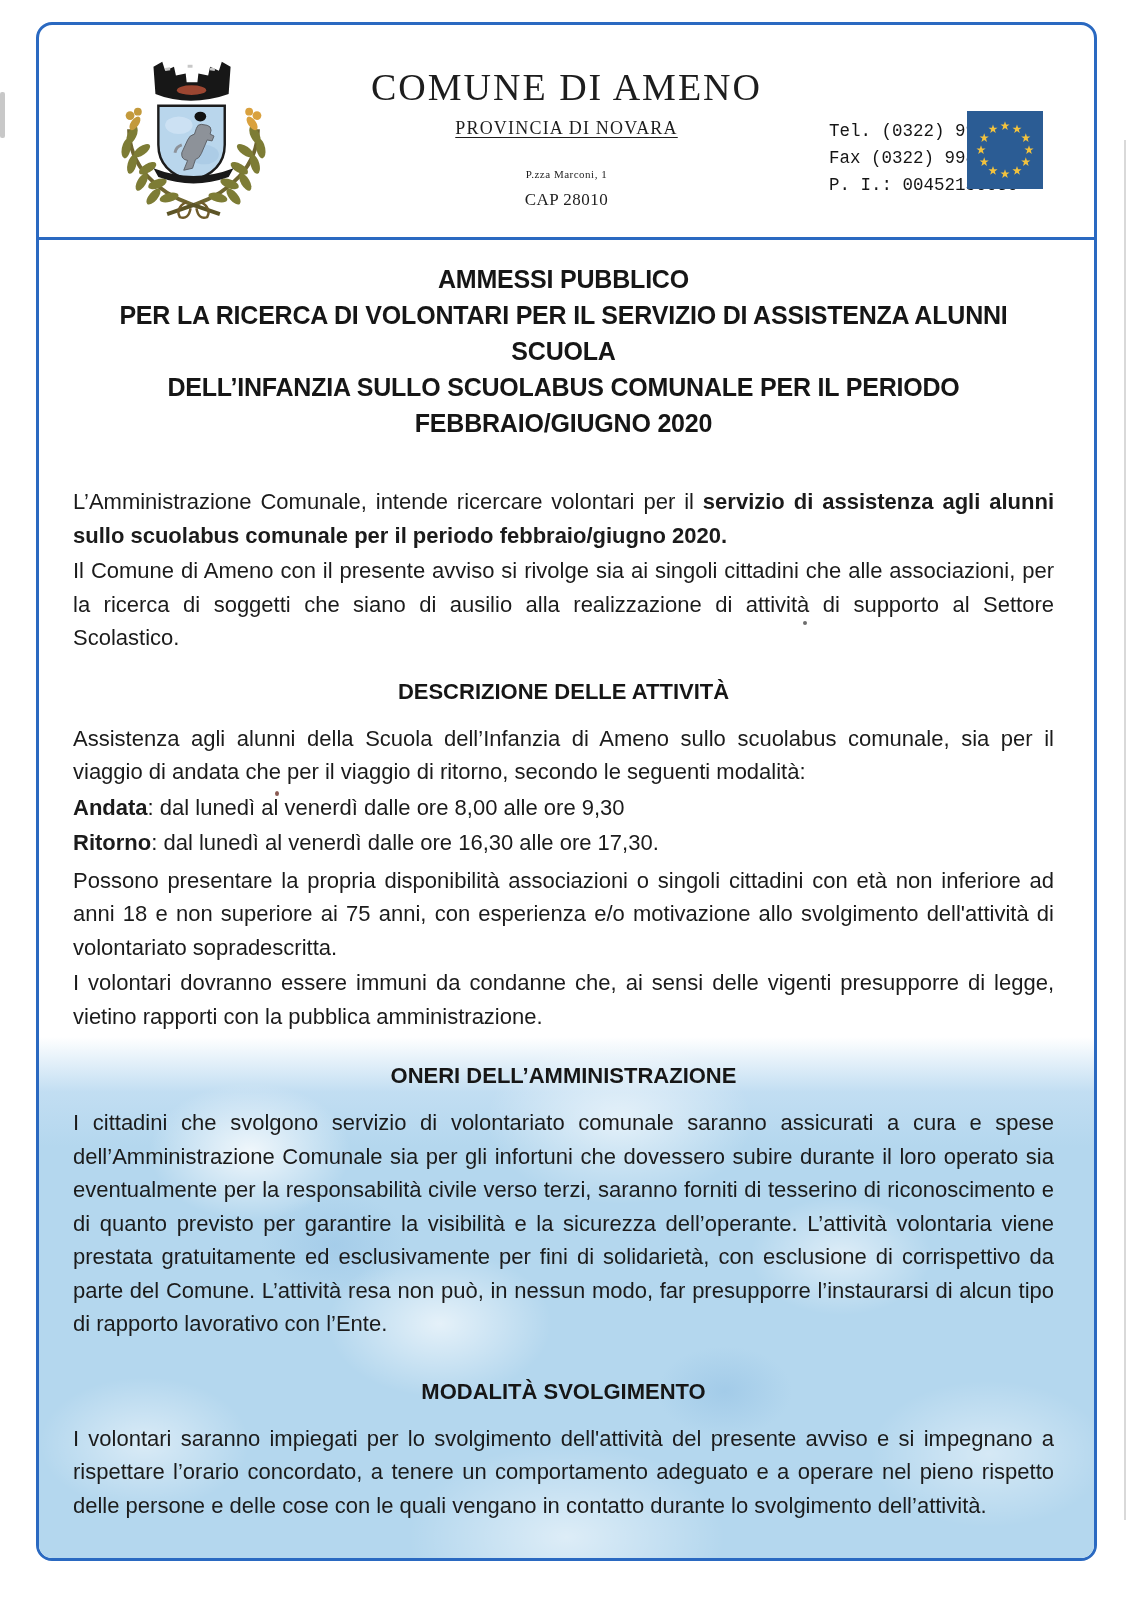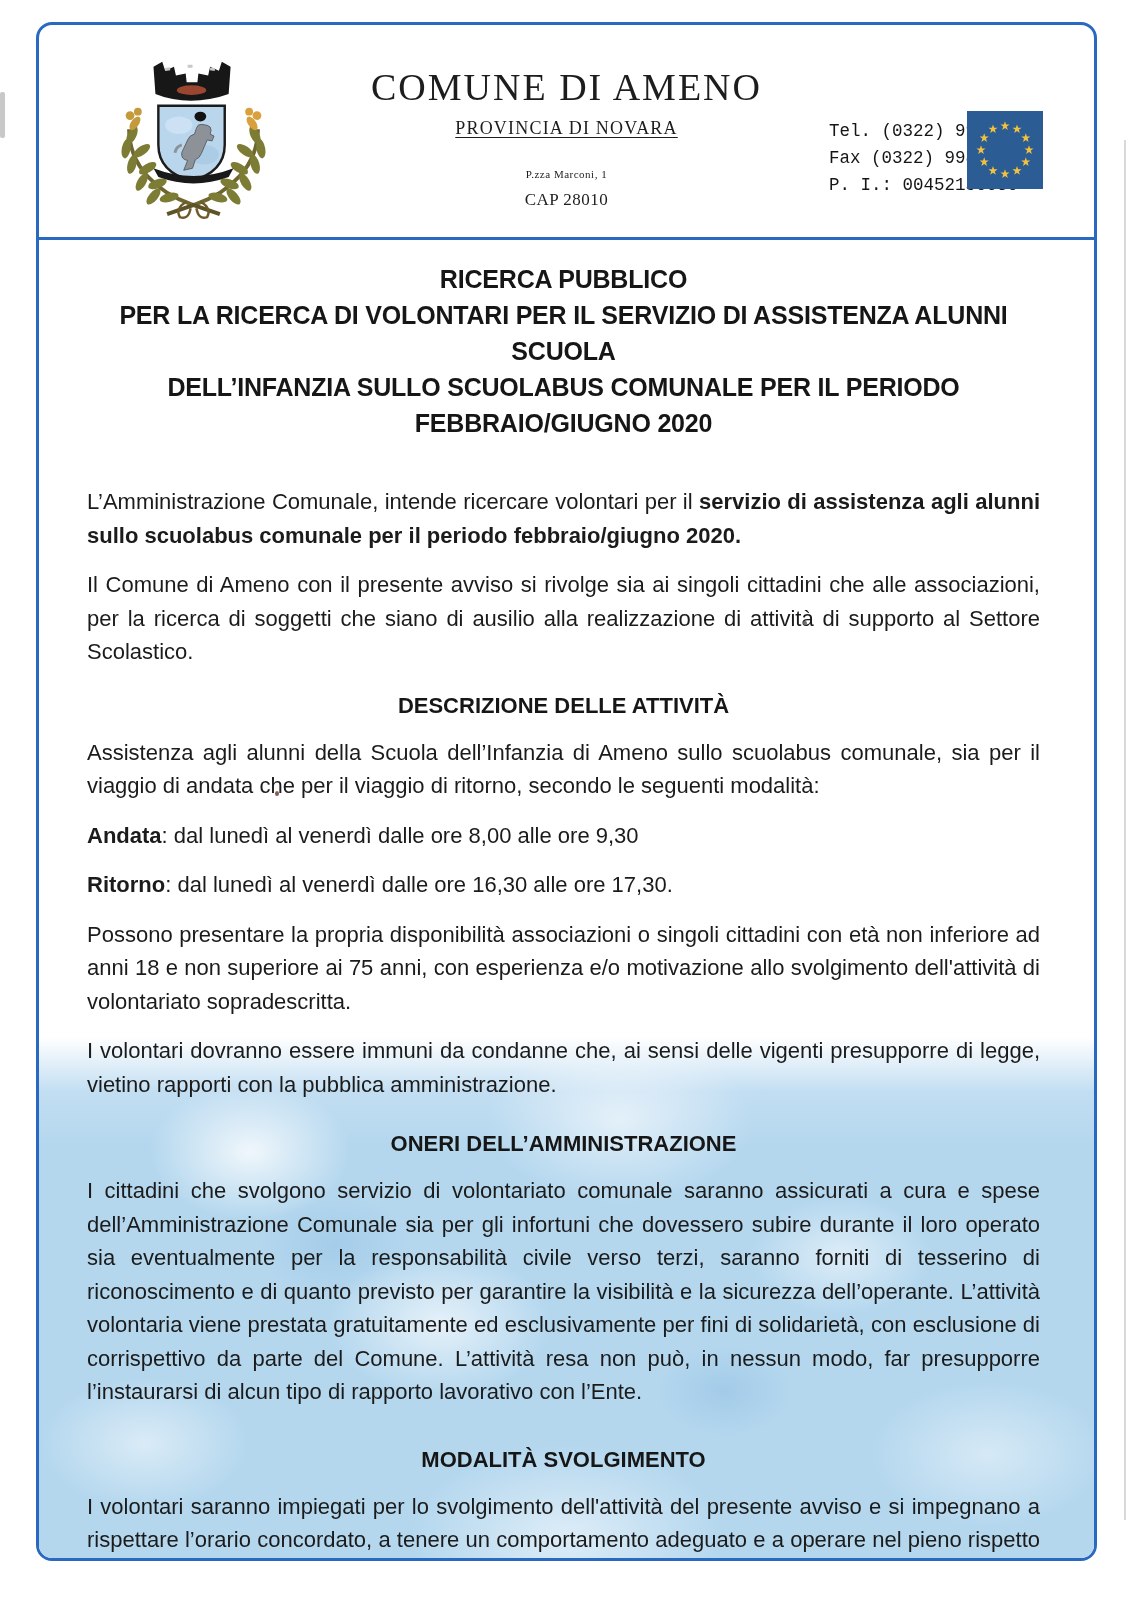--- a/index.html
+++ b/index.html
@@ -72,21 +72,21 @@
 
   .divider { border: 0; border-top: 3px solid #2a69c1; margin: 0; }
 
   
   .page-text { padding: 0 38px 0 32px; }
   .title-block {
     margin-top: 21px; text-align: center;
     font-weight: bold; font-size: 25px; line-height: 36px; letter-spacing: -0.2px;
     color: #161616;
   }
-  .para { text-align: justify; font-size: 22px; line-height: 33.5px; margin: 16px; }
+  .para { text-align: justify; font-size: 22px; line-height: 33.5px; margin: 2px; }
   .sec-h { text-align: center; font-weight: bold; font-size: 22px; line-height: 30px; margin: 15px; color: #161616; }
 
   .intro         { margin-top: 44px; }
   .h-attivita    { margin-top: 22px; }
   .p-attivita    { margin-top: 4px; }
   .h-soggetti    { margin-top: 20px; }
   .p-soggetti    { margin-top: 4px; }
   .h-oneri       { margin-top: 28px; }
   .p-oneri       { margin-top: 4px; }
   .h-modalita    { margin-top: 36px; }
@@ -204,21 +204,21 @@
           <use href="#st" transform="translate(18.2,28)"></use>
           <use href="#st" transform="translate(27,19.2)"></use>
         </svg>
       </div>
 
       <hr class="divider">
 
       <div class="page-text">
 
         <div class="title-block">
-          <div>RICERCA PUBBLICO</div>
+          <div>AMMESSI PUBBLICO</div>
           <div>PER LA RICERCA DI VOLONTARI PER IL SERVIZIO DI ASSISTENZA ALUNNI SCUOLA</div>
           <div>DELL’INFANZIA SULLO SCUOLABUS COMUNALE PER IL PERIODO FEBBRAIO/GIUGNO 2020</div>
         </div>
 
         <div class="intro">
           <p class="para"><span>L’Amministrazione Comunale, intende ricercare volontari per il </span><strong>servizio di assistenza agli alunni sullo scuolabus comunale per il periodo febbraio/giugno 2020.</strong></p>
           <p class="para">Il Comune di Ameno con il presente avviso si rivolge sia ai singoli cittadini che alle associazioni, per la ricerca di soggetti che siano di ausilio alla realizzazione di attività di supporto al Settore Scolastico.</p>
         </div>
 
         <p class="sec-h h-attivita">DESCRIZIONE DELLE ATTIVITÀ</p>

